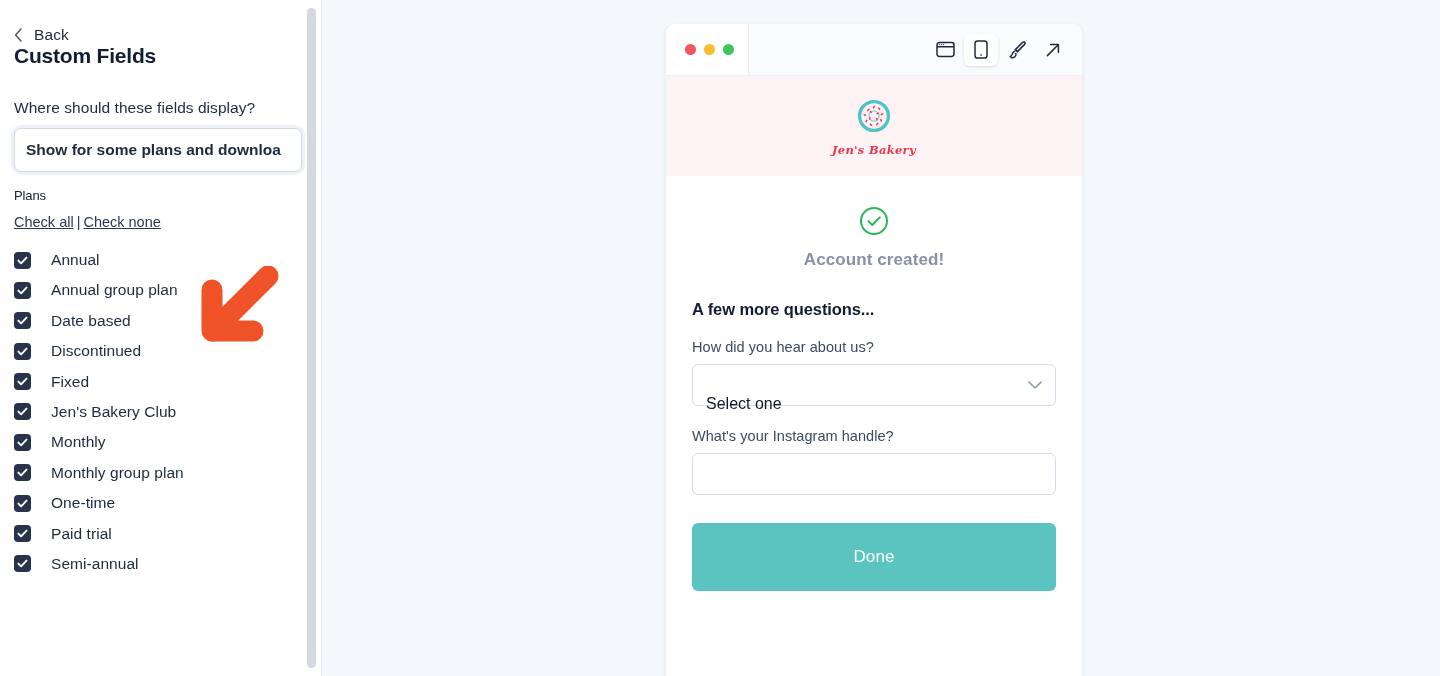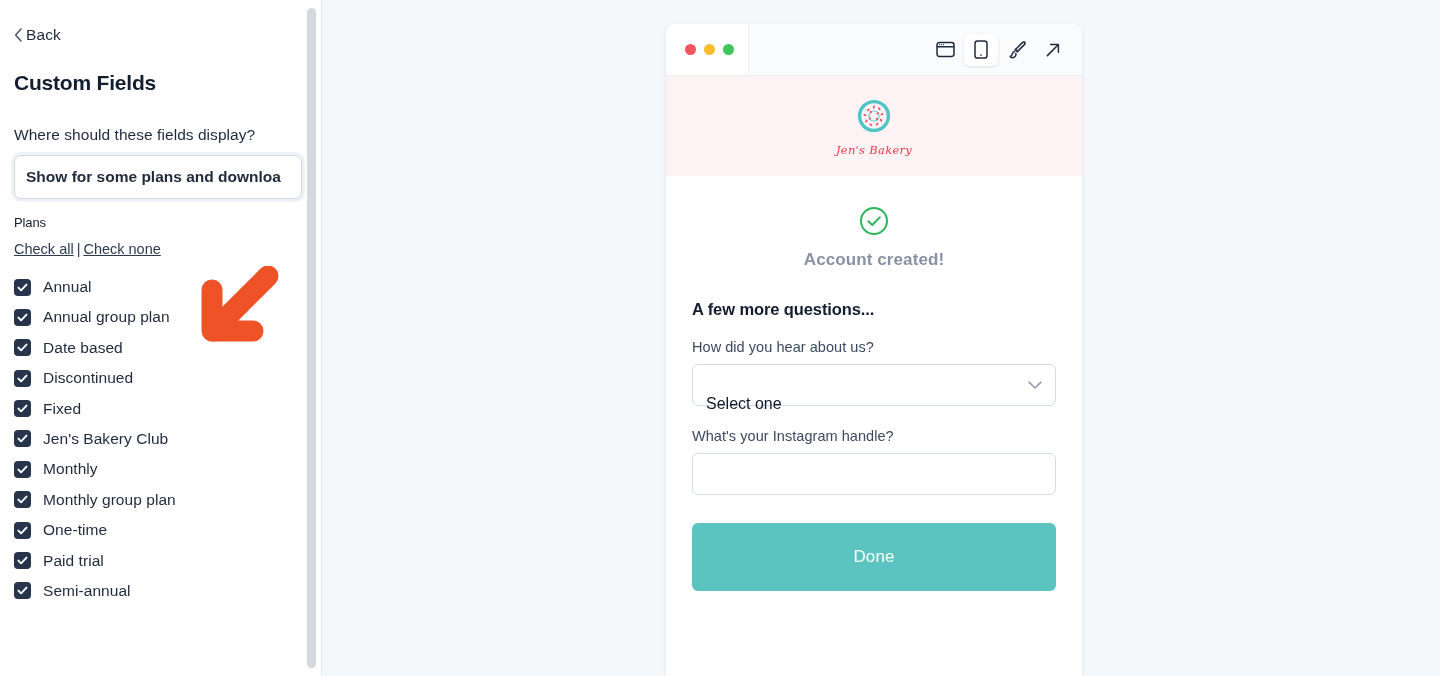--- a/index.html
+++ b/index.html
@@ -16,22 +16,22 @@
     position: relative;
     width: 322px; height: 676px;
     background: #ffffff;
     flex: 0 0 322px;
     padding: 0 0 0 0;
     overflow: hidden;
   }
   .left-inner { padding: 26px 16px 0 14px; }
 
   .back-row {
-    display: flex; align-items: center; gap: 3px;
-    margin-bottom: 27px; cursor: pointer; width: max-content;
+    display: flex; align-items: center; gap: 11px;
+    margin-bottom: 0; cursor: pointer; width: max-content;
   }
   .back-chevron { display: block; width: 9px; height: 14px; color: #4a5568; }
   .back-label { font-size: 15.5px; color: #1f2a3c; letter-spacing: .1px; }
 
   .page-title {
     font-size: 21px; font-weight: bold; color: #121d2f;
     letter-spacing: -.2px; margin-bottom: 31px;
   }
 
   .field-question {
@@ -63,21 +63,21 @@
 
   .check-links {
     font-size: 14.5px; color: #2c3a50; margin-bottom: 21px;
   }
   .check-links a {
     color: #2c3a50; text-decoration: underline; cursor: pointer;
   }
   .check-sep { color: #2c3a50; padding: 0 3px; }
 
   .plan-list { display: flex; flex-direction: column; gap: 12.4px; }
-  .plan-row { display: flex; align-items: center; gap: 12px; cursor: pointer; }
+  .plan-row { display: flex; align-items: center; gap: 20px; cursor: pointer; }
   .cbox {
     width: 17px; height: 17px; border-radius: 4px;
     background: #27344b; flex: 0 0 17px;
     display: flex; align-items: center; justify-content: center;
   }
   .cbox svg { width: 11px; height: 11px; display: block; }
   .plan-label { font-size: 15.5px; color: #1f2a3c; letter-spacing: .05px; }
 
   
   .lscroll-track {
@@ -147,21 +147,21 @@
   }
 
   .brand-head {
     height: 100px; background: #fdf2f4;
     display: flex; flex-direction: column;
     align-items: center; justify-content: center;
   }
   .logo-wrap { display: flex; flex-direction: column; align-items: center; gap: 2px; }
   .brand-name {
     font-family: "DejaVu Serif", serif;
-    font-style: italic; font-weight: normal;
+    font-style: italic; font-weight: bold;
     font-size: 11.5px; color: #e8384f; letter-spacing: .3px;
   }
 
   .content { background: #ffffff; padding: 26px 26px 0 26px; }
 
   .success {
     display: flex; flex-direction: column;
     align-items: center; gap: 10px;
     padding: 4px 0 30px 0;
     font-weight: bold;

